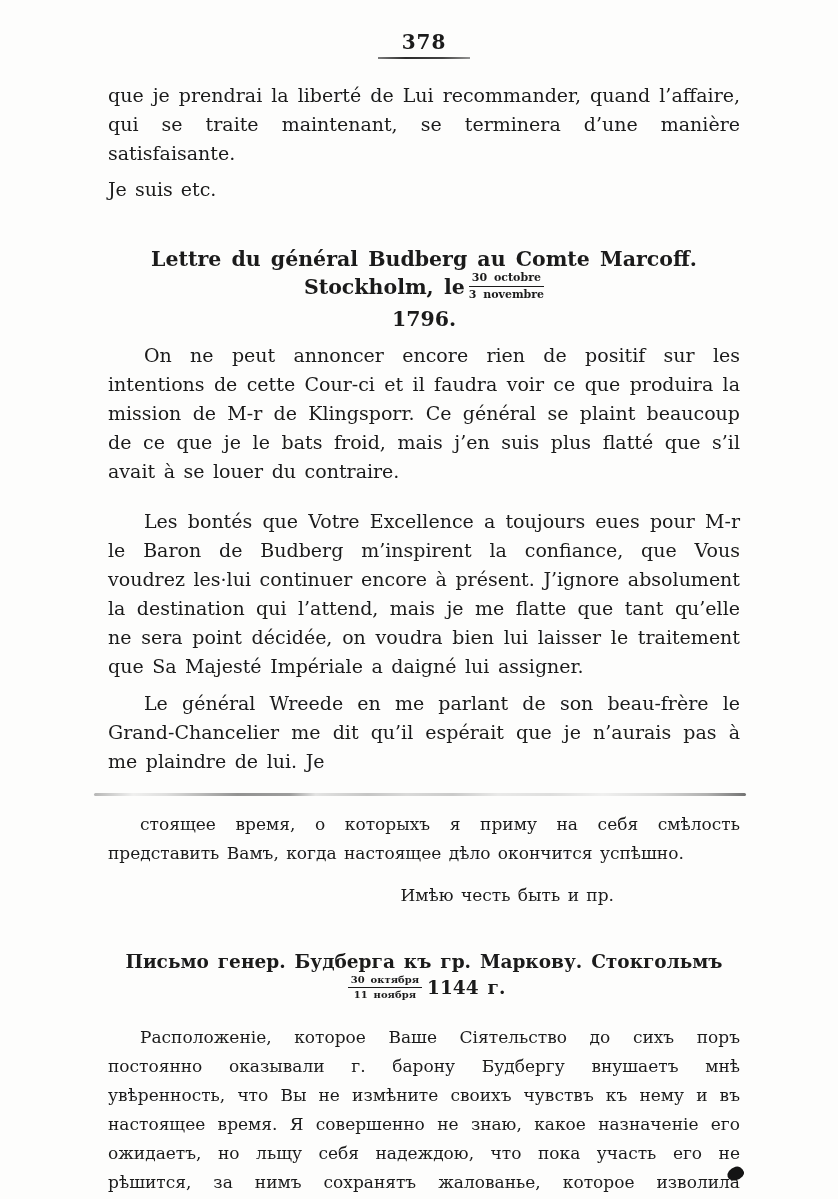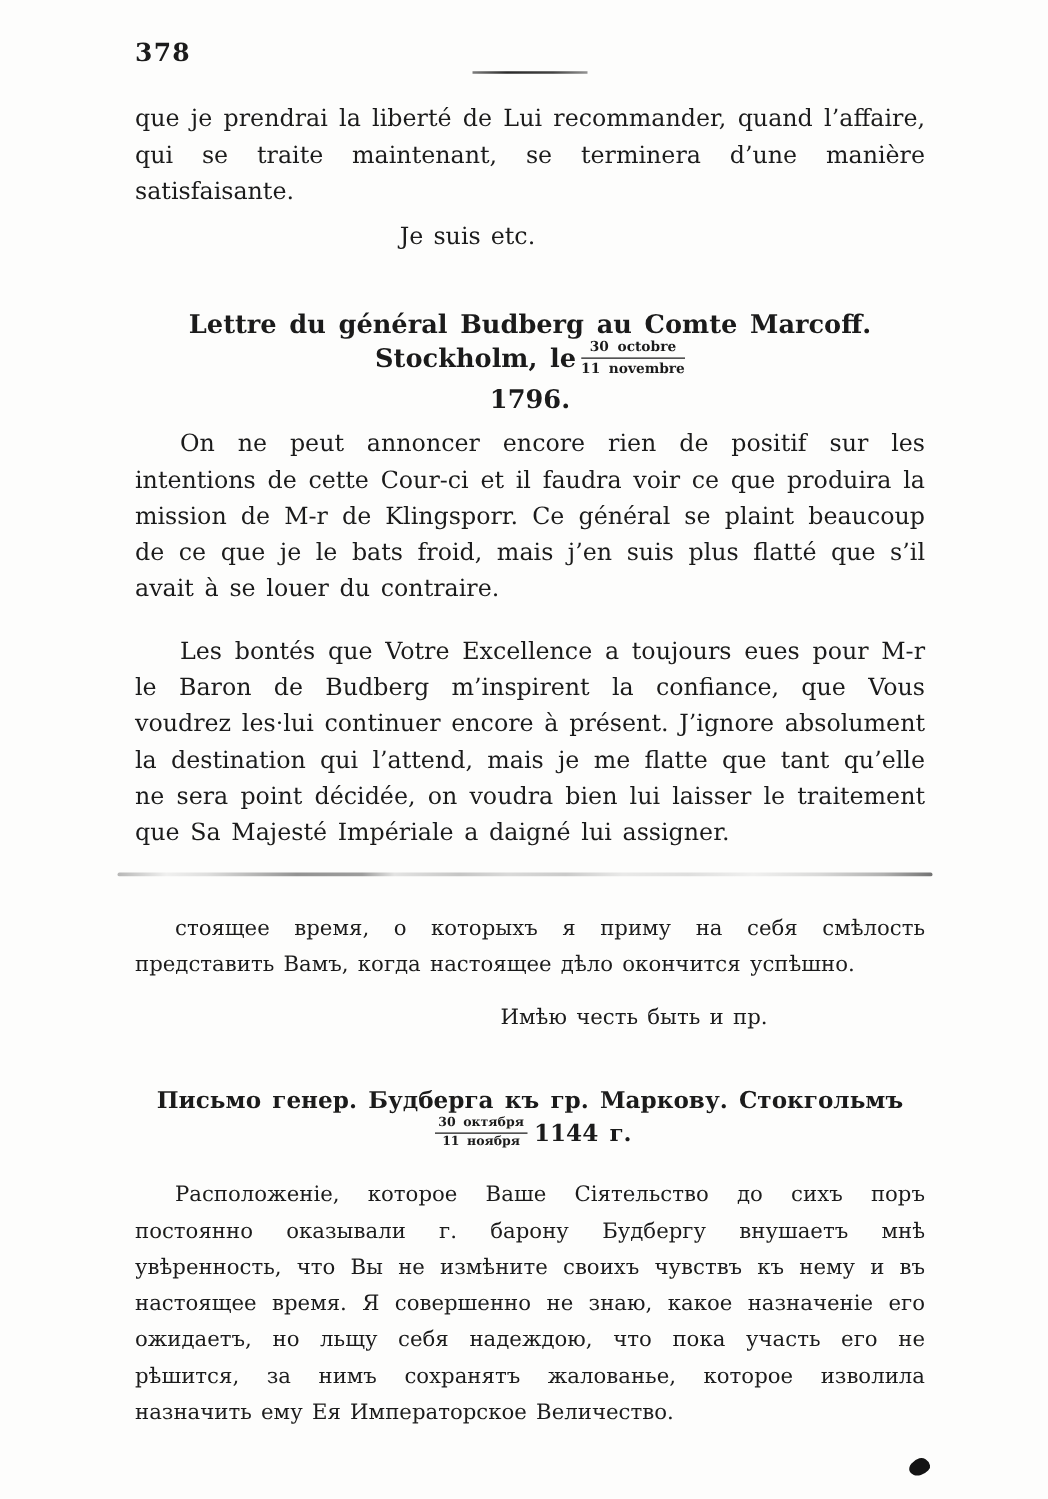--- a/index.html
+++ b/index.html
@@ -19,21 +19,21 @@
   }
   .content {
     position: absolute;
     left: 108px;
     top: 0;
     width: 632px;
   }
   
   .pagenum {
     margin-top: 30px;
-    text-align: left;
+    text-align: center;
     font-size: 20px;
     font-weight: bold;
     letter-spacing: 1px;
   }
   .pagenum-rule {
     width: 92px;
     height: 2px;
     margin: 3px auto 0 auto;
     background: linear-gradient(90deg, rgba(20,20,20,.55), rgba(20,20,20,.9) 30%, rgba(20,20,20,.8) 70%, rgba(20,20,20,.45));
   }
@@ -45,21 +45,21 @@
     text-align: justify;
     text-indent: 36px;
     word-spacing: 2.5px;
   }
   .noindent { text-indent: 0; }
   .cont-fr { margin-top: 22px; }
   .closing-fr {
     margin: 7px 100px 0 0;
     font-size: 19px;
     line-height: 29px;
-    text-align: center;
+    text-align: left;
     word-spacing: 2px;
   }
   .heading-fr {
     margin: 42px 0 0 0;
     font-size: 20.5px;
     line-height: 27px;
     font-weight: bold;
     text-align: center;
     word-spacing: 3px;
   }
@@ -107,21 +107,21 @@
   
   .ru-par {
     margin: 0;
     font-size: 17px;
     line-height: 29px;
     text-align: justify;
     text-indent: 32px;
     word-spacing: 2px;
     font-weight: 500;
   }
-  .cont-ru { margin-top: 28px; }
+  .cont-ru { margin-top: 14px; }
   .closing-ru {
     margin: 13px 126px 0 0;
     font-size: 17px;
     line-height: 29px;
     text-align: right;
     word-spacing: 2px;
   }
   .heading-ru {
     margin: 39px 0 0 0;
     font-size: 18.5px;
@@ -153,26 +153,27 @@
   <div class="content">
 
     <div class="pagenum">378</div>
     <div class="pagenum-rule"></div>
 
     <p class="fr-par noindent cont-fr">que je prendrai la liberté de Lui recommander, quand l’affaire, qui se traite maintenant, se terminera d’une manière satisfaisante.</p>
 
     <p class="closing-fr">Je suis etc.</p>
 
     <h2 class="heading-fr">
-      <span>Lettre du général Budberg au Comte Marcoff. Stockholm, le</span><span class="fraction"><span class="frac-top">30 octobre</span><span class="frac-bottom">11 novembre</span></span>
+      <span>Lettre du général Budberg au Comte Marcoff. Stockholm, le</span><span class="fraction"><span class="frac-top">30 octobre</span><span class="frac-bottom">3 novembre</span></span>
       <span class="heading-line2">1796.</span>
     </h2>
 
     <p class="fr-par p-space">On ne peut annoncer encore rien de positif sur les intentions de cette Cour-ci et il faudra voir ce que produira la mission de M-r de Klingsporr. Ce général se plaint beaucoup de ce que je le bats froid, mais j’en suis plus flatté que s’il avait à se louer du contraire.</p>
     <p class="fr-par fr-block-1">Les bontés que Votre Excellence a toujours eues pour M-r le Baron de Budberg m’inspirent la confiance, que Vous voudrez les·lui continuer encore à présent. J’ignore absolument la destination qui l’attend, mais je me flatte que tant qu’elle ne sera point décidée, on voudra bien lui laisser le traitement que Sa Majesté Impériale a daigné lui assigner.</p>
+    <p class="fr-par p-space">Le général Wreede en me parlant de son beau-frère le Grand-Chancelier me dit qu’il espérait que je n’aurais pas à me plaindre de lui. Je</p>
 
     <div class="separator"></div>
 
     <p class="ru-par noindent cont-ru">стоящее время, о которыхъ я приму на себя смѣлость представить Вамъ, когда настоящее дѣло окончится успѣшно.</p>
 
     <p class="closing-ru">Имѣю честь быть и пр.</p>
 
     <h2 class="heading-ru">
       <span>Письмо генер. Будберга къ гр. Маркову. Стокгольмъ</span><span class="fraction"><span class="frac-top">30 октября</span><span class="frac-bottom">11 ноября</span></span><span>1144 г.</span>
     </h2>

